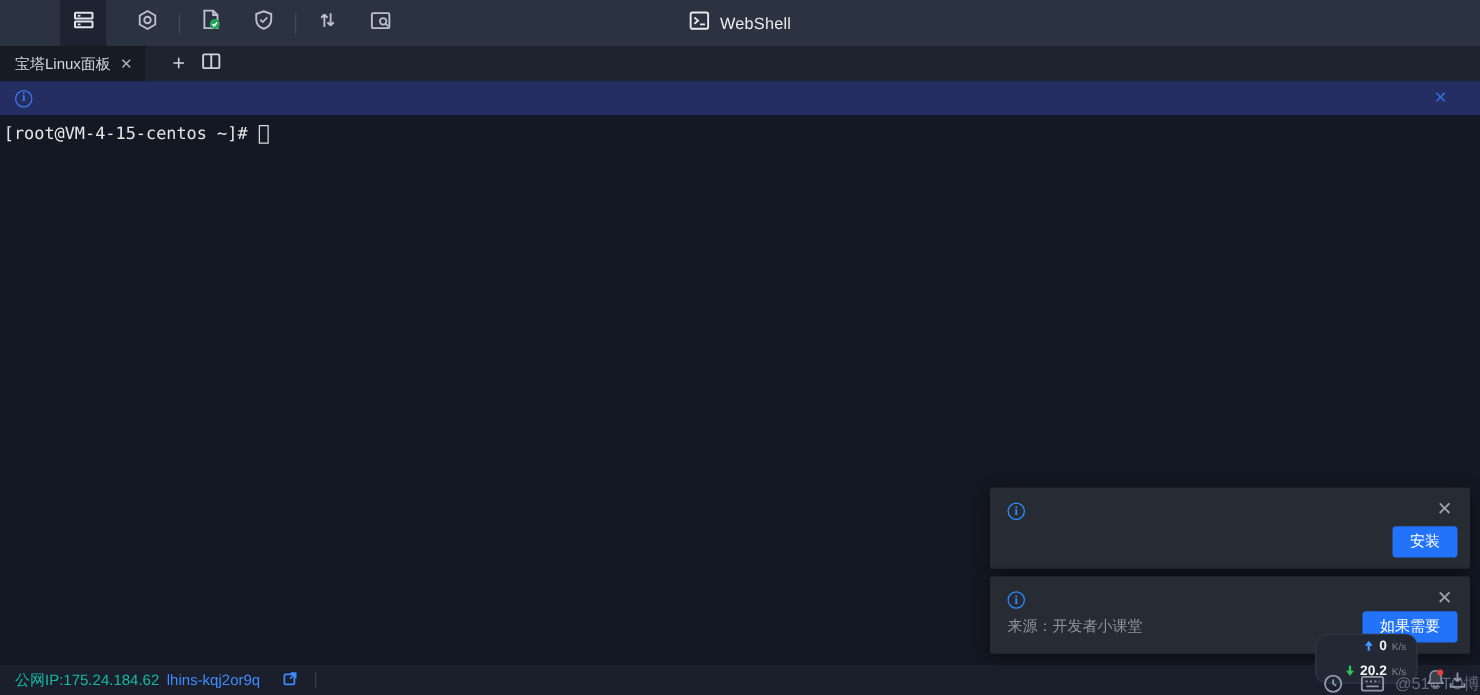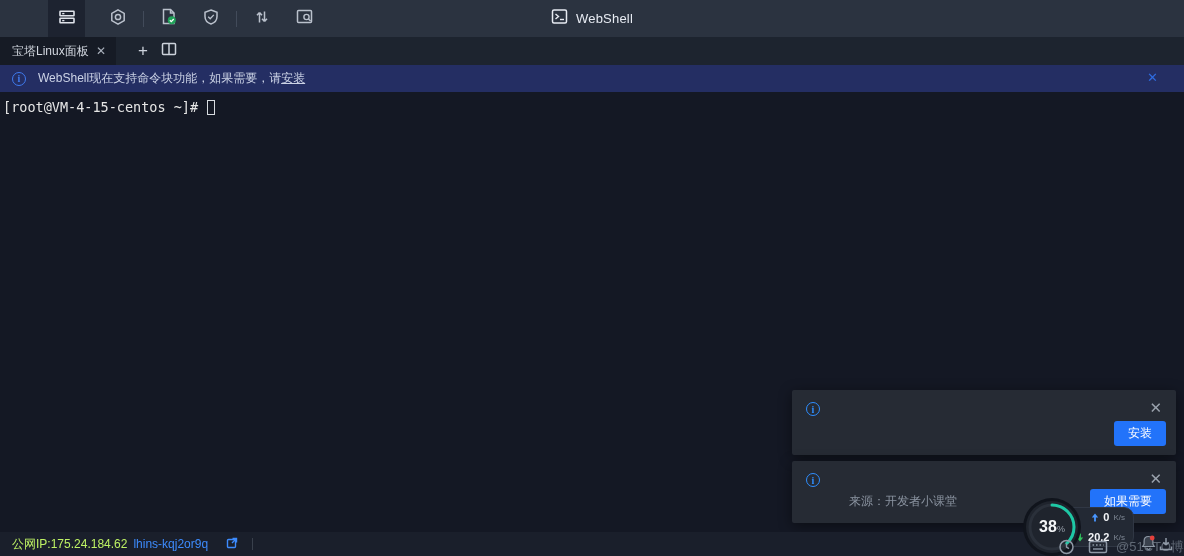--- a/index.html
+++ b/index.html
@@ -91,29 +91,29 @@
   .toast-head { display:flex; align-items:center; padding:12px 14px 0 14px; gap:9px; }
   .toast-msg { color:#e4e8ee; font-size:12.5px; }
   .toast-close {
     position:absolute; right:14px; top:10px; color:#9aa2ad; font-size:15px;
     line-height:1; cursor:pointer; font-weight:300;
   }
   .toast-btn {
     position:absolute; right:10px; bottom:9px; background:#2273fa; color:#fff;
     font-size:12px; padding:4px 14px; border:none; border-radius:3px; cursor:pointer;
   }
-  .toast-source { position:absolute; left:14px; bottom:13px; color:#8b94a1; font-size:12px;margin-left:43px; }
+  .toast-source { position:absolute; left:14px; bottom:13px; color:#8b94a1; font-size:12px; }
   .toast-info { border-color:#2e8eff; color:#2e8eff; }
 
   
   .statusbar {
     position:absolute; left:0; top:532px; width:1184px; height:24px;
     background:#1a1f2b; display:flex; align-items:center; padding:0 12px;
   }
-  .status-ip { color:#bef264; font-size:12px; }
+  .status-ip { color:#14b8a6; font-size:12px; }
   .status-link { color:#3d8bfd; font-size:12px; margin-left:6px; cursor:pointer; display:flex; align-items:center; gap:18px; }
   .status-sep { width:1px; height:12px; background:#39404c; margin-left:14px; }
 
   
   .speed-pill {
     position:absolute; left:1052px; top:507px; width:82px; height:40px;
     background:#232934; border:1px solid #303744; border-radius:10px;
     display:flex; flex-direction:column; justify-content:center; gap:2px;
     padding:2px 8px 2px 26px; z-index:3;
   }
@@ -227,21 +227,20 @@
         <svg width="16" height="16" viewBox="0 0 16 16">
             <rect x="1.5" y="2.5" width="13" height="11" rx="1" fill="none" stroke="#cdd3dc" stroke-width="1.5"></rect>
             <path d="M8 2.5v11" stroke="#cdd3dc" stroke-width="1.5"></path>
           </svg>
       </span>
     </div>
   </div>
 
   <div class="notice">
     <span class="info-badge">i</span>
-    <span class="notice-text"><span>WebShell现在支持命令块功能，如果需要，请</span><span class="notice-link">安装</span></span>
     <span class="notice-close">✕</span>
   </div>
 
   <div class="terminal">
     <div class="prompt-line"><span>[root@VM-4-15-centos ~]# </span><span class="cursor-block"></span></div>
   </div>
 
   <div class="toast toast-1">
     <div class="toast-head">
       <span class="info-badge toast-info">i</span>
@@ -273,27 +272,20 @@
       <span>
         <svg width="8" height="9" viewBox="0 0 8 9">
             <path d="M4 8.5L0.8 4.5H3.1V0.5H4.9V4.5H7.2Z" fill="#31c45f"></path>
           </svg>
       </span>
       <span class="speed-val">20.2</span>
         <span class="speed-unit">K/s</span>
     </div>
   </div>
 
-  <div class="gauge">
-    <svg width="52" height="52" viewBox="0 0 52 52">
-      <circle cx="26" cy="26" r="22" fill="none" stroke="#2a303a" stroke-width="3"></circle>
-      <circle cx="26" cy="26" r="22" fill="none" stroke="#1ec8a5" stroke-width="3" stroke-linecap="round" transform="rotate(-90 26 26)" stroke-dasharray="52.527429168021335 138.23007675795088"></circle>
-    </svg>
-    <span class="gauge-label"><span>38</span><span class="gauge-pct">%</span></span>
-  </div>
 
   <div class="corner-icons">
     <span class="corner-icon">
       <svg width="17" height="18" viewBox="0 0 17 18">
           <circle cx="8.5" cy="9" r="6.5" fill="none" stroke="#8f99a6" stroke-width="1.5"></circle>
           <path d="M8.5 5.5V9l2.5 1.6" fill="none" stroke="#8f99a6" stroke-width="1.4"></path>
         </svg>
     </span>
     <span class="corner-icon">
       <svg width="20" height="18" viewBox="0 0 20 18">

